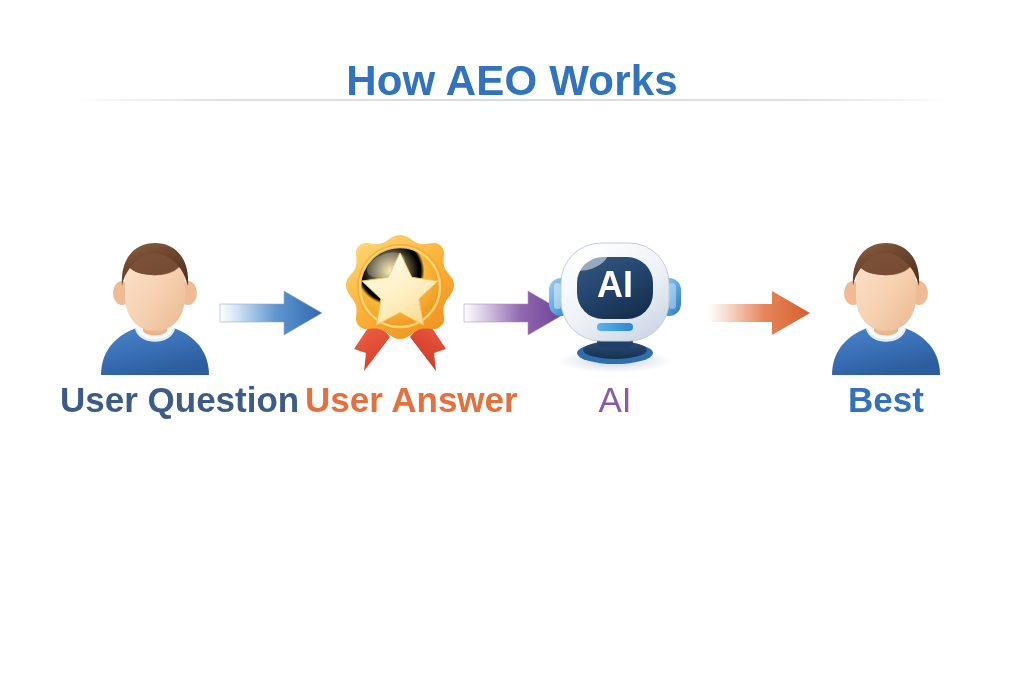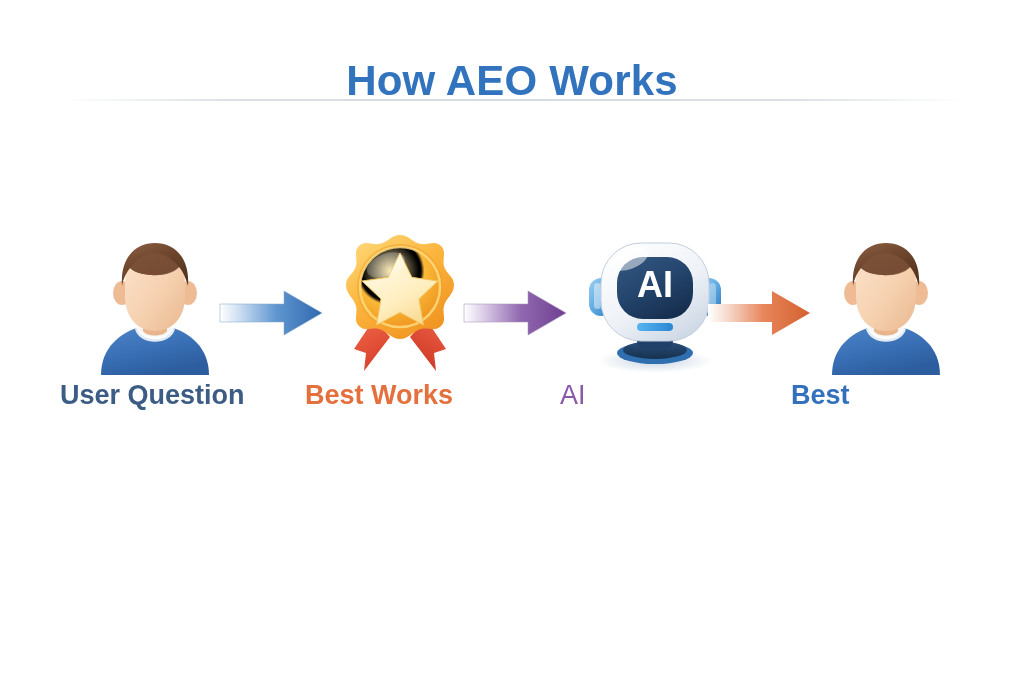--- a/index.html
+++ b/index.html
@@ -60,41 +60,41 @@
   }
 
   .node {
     position: absolute;
     width: 190px;
     top: 0;
     height: 230px;
   }
   .node-1 { left: 60px;  }
   .node-2 { left: 305px; }
-  .node-3 { left: 560px; }
+  .node-3 { left: 520px; }
   .node-4 { left: 791px; }
 
   .icon-wrap {
     position: absolute;
     top: 0;
     left: 0;
     width: 190px;
     height: 150px;
     display: flex;
     align-items: flex-end;
     justify-content: center;
   }
 
   .label {
     position: absolute;
     top: 155px;
     left: 0;
     width: 190px;
-    text-align: left;
-    font-size: 27px;
+    text-align: center;
+    font-size: 35px;
     font-weight: bold;
     line-height: 1.15;
     white-space: nowrap;
   }
   .label-user-question { color: #3d5c85; }
   .label-best-answer   { color: #e4703e; }
   .label-ai            { color: #8a5aa8; font-weight: normal; }
   .label-user          { color: #3371bd; }
 
   
@@ -258,21 +258,21 @@
               <circle cx="0" cy="-6" r="40" fill="none" stroke="#ffd97e" stroke-width="2.5" stroke-opacity="0.85"></circle>
 
               <path fill="url(#starg)" stroke="#f2c45c" stroke-width="1" d="
                 M0,-40 L11.8,-15.7 L38,-12 L19,6 L23.5,32 L0,19.5 L-23.5,32 L-19,6 L-38,-12 L-11.8,-15.7 Z"></path>
 
               <ellipse cx="-14" cy="-28" rx="20" ry="11" fill="#ffffff" opacity="0.22" transform="rotate(-22 -14 -28)"></ellipse>
             </g>
           </svg>
         </div>
       </div>
-      <div class="label label-best-answer">Best Works</div>
+      <div class="label label-best-answer">User Answer</div>
     </div>
 
     <div class="arrow arrow-2">
       <svg viewBox="0 0 106 52" xmlns="http://www.w3.org/2000/svg">
         <defs>
           <linearGradient id="arr2" x1="0" y1="0" x2="1" y2="0">
             <stop offset="0%" stop-color="#ffffff"></stop>
             <stop offset="18%" stop-color="#ded0e8"></stop>
             <stop offset="55%" stop-color="#9169b0"></stop>
             <stop offset="100%" stop-color="#6f3f92"></stop>

